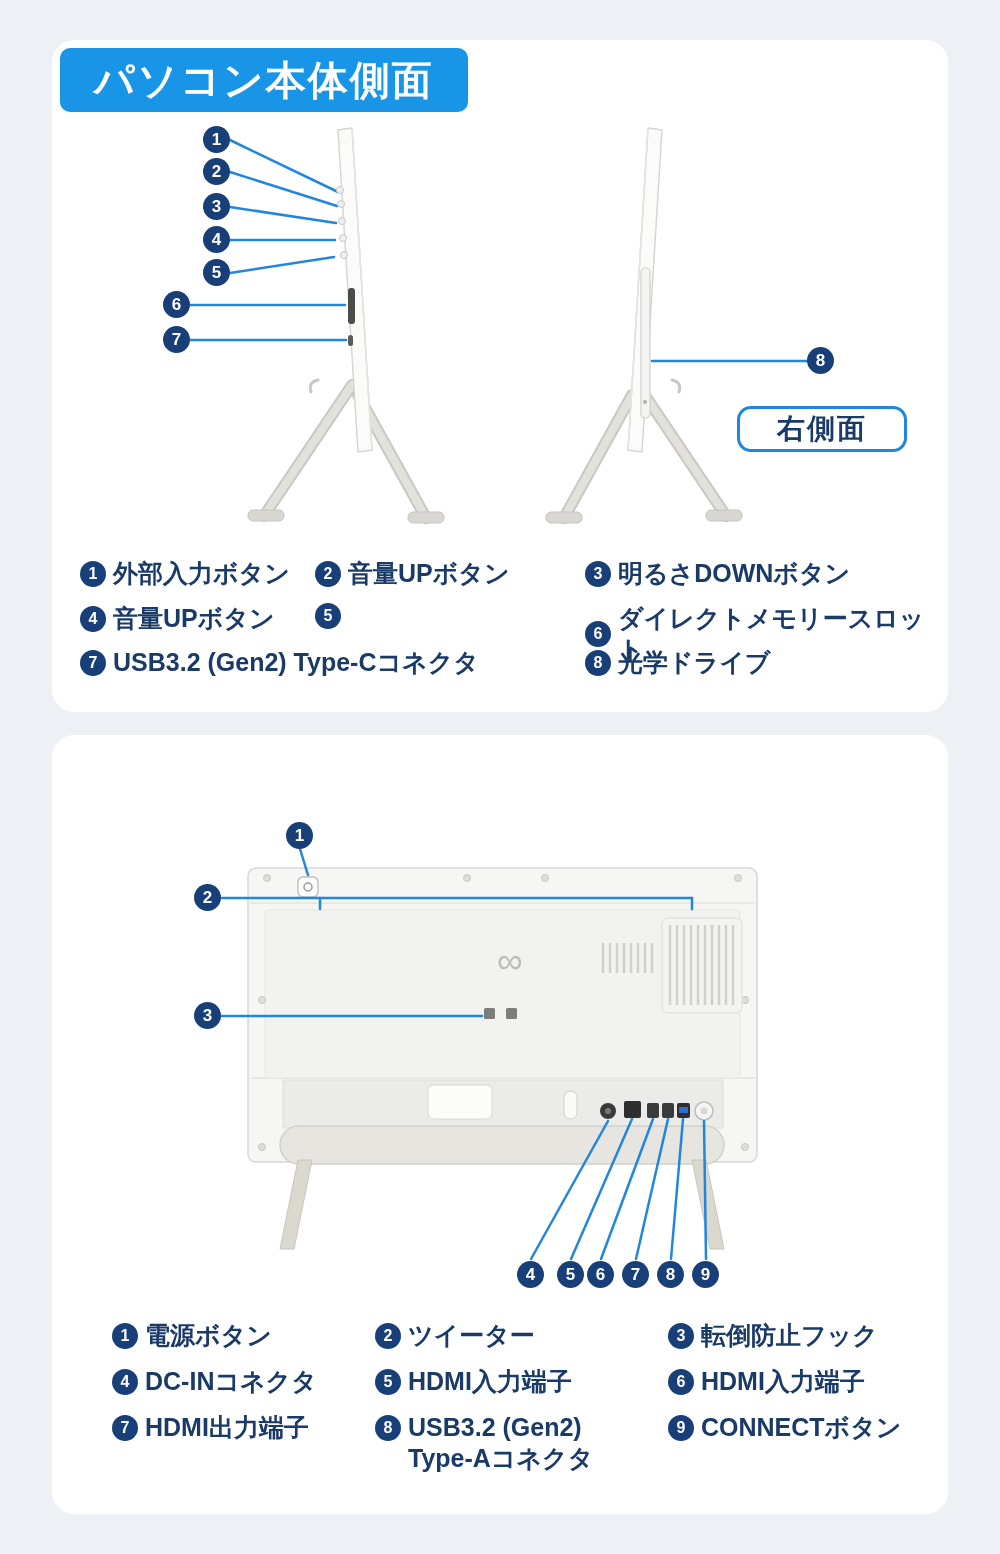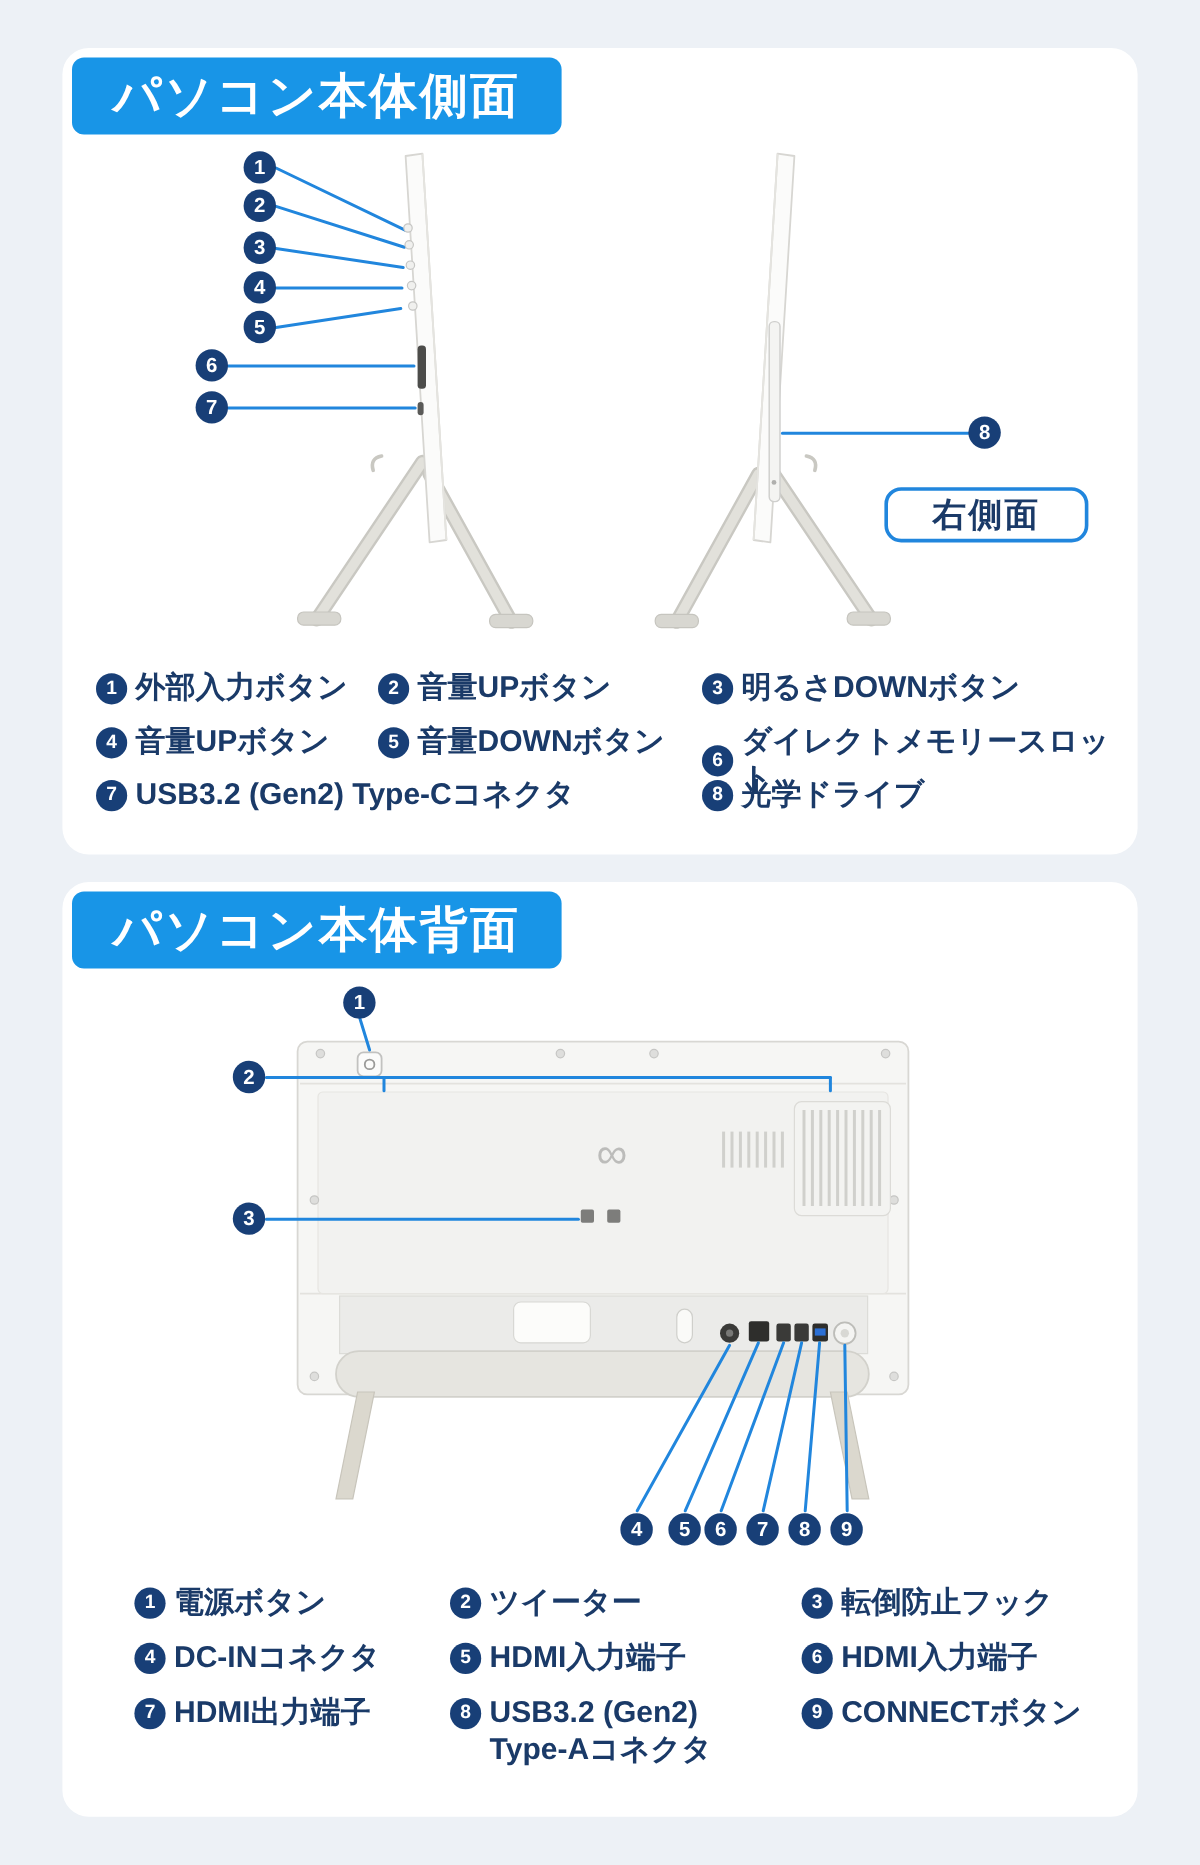--- a/index.html
+++ b/index.html
@@ -143,38 +143,36 @@
   <div class="leg" style="left:533px;top:518px">
     <span class="num">3</span>
     <span class="lbl">明るさDOWNボタン</span>
   </div>
   <div class="leg" style="left:28px;top:563px">
     <span class="num">4</span>
     <span class="lbl">音量UPボタン</span>
   </div>
   <div class="leg" style="left:263px;top:563px">
     <span class="num">5</span>
-    <span class="lbl">音量DOWNボタン</span>
   </div>
   <div class="leg" style="left:533px;top:563px">
     <span class="num">6</span>
     <span class="lbl">ダイレクトメモリースロット</span>
   </div>
   <div class="leg" style="left:28px;top:607px">
     <span class="num">7</span>
     <span class="lbl">USB3.2 (Gen2) Type-Cコネクタ</span>
   </div>
   <div class="leg" style="left:533px;top:607px">
     <span class="num">8</span>
     <span class="lbl">光学ドライブ</span>
   </div>
 </div>
 
 <div class="card" id="card-back">
-  <div class="badge">パソコン本体背面</div>
 
   <svg style="top:80px" width="896" height="480" viewBox="0 0 896 480">
 
     <g>
       <rect x="196" y="53" width="509" height="294" rx="8" fill="#f6f6f4" stroke="#d8d7d3" stroke-width="1.5"></rect>
       <line class="seam" x1="198" y1="88" x2="703" y2="88"></line>
       <line class="seam" x1="198" y1="263" x2="703" y2="263"></line>
       <rect x="213" y="95" width="475" height="168" rx="4" fill="#f2f2f0" stroke="#e6e5e1"></rect>
     </g>
 

